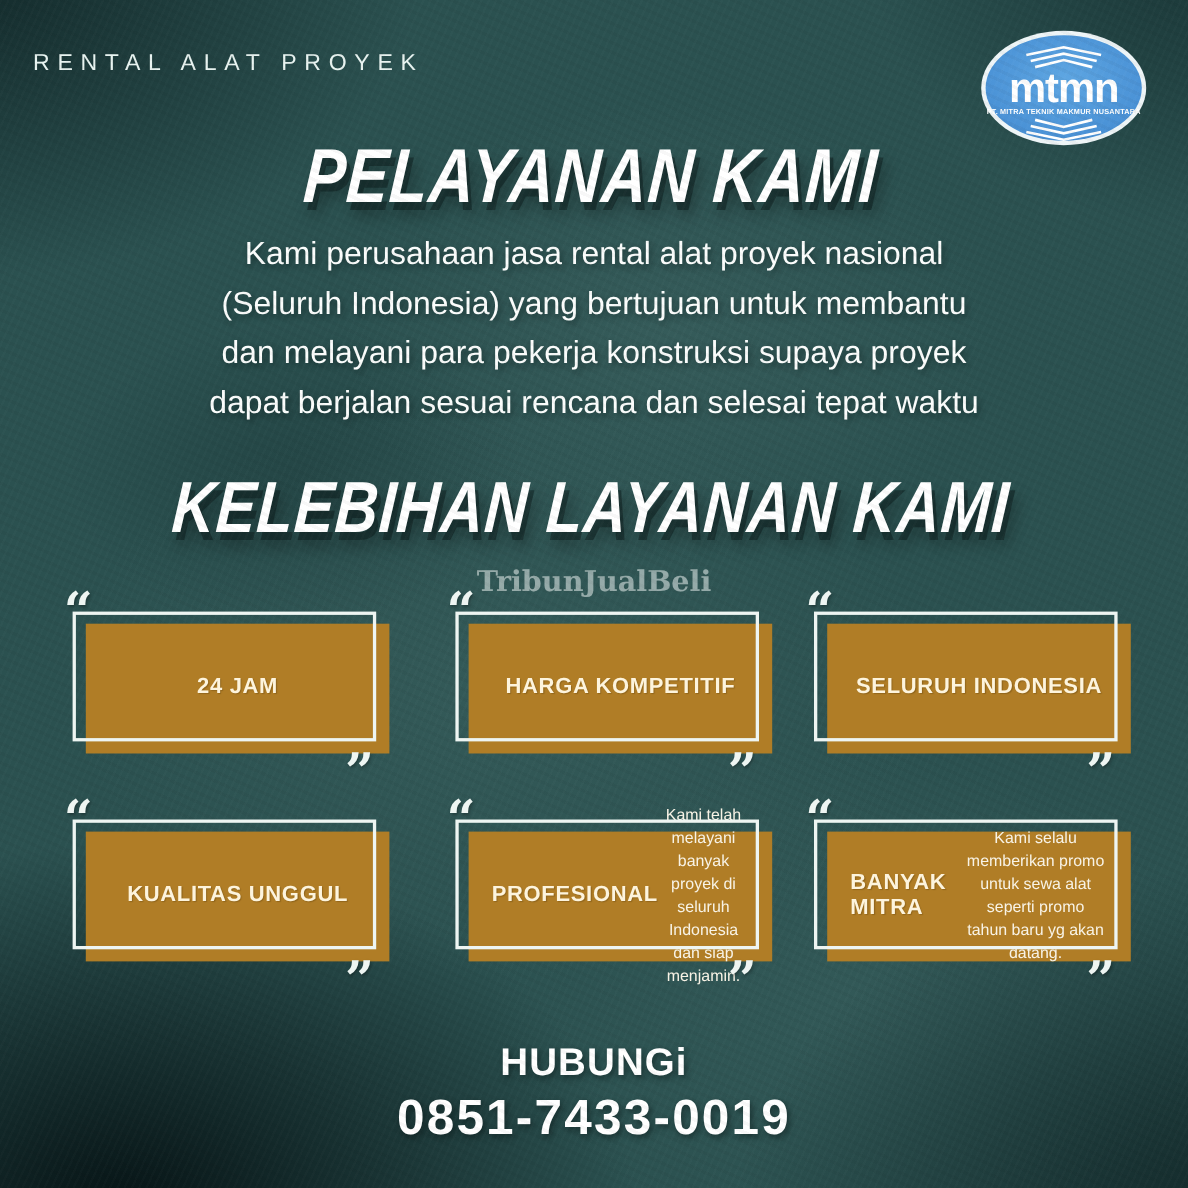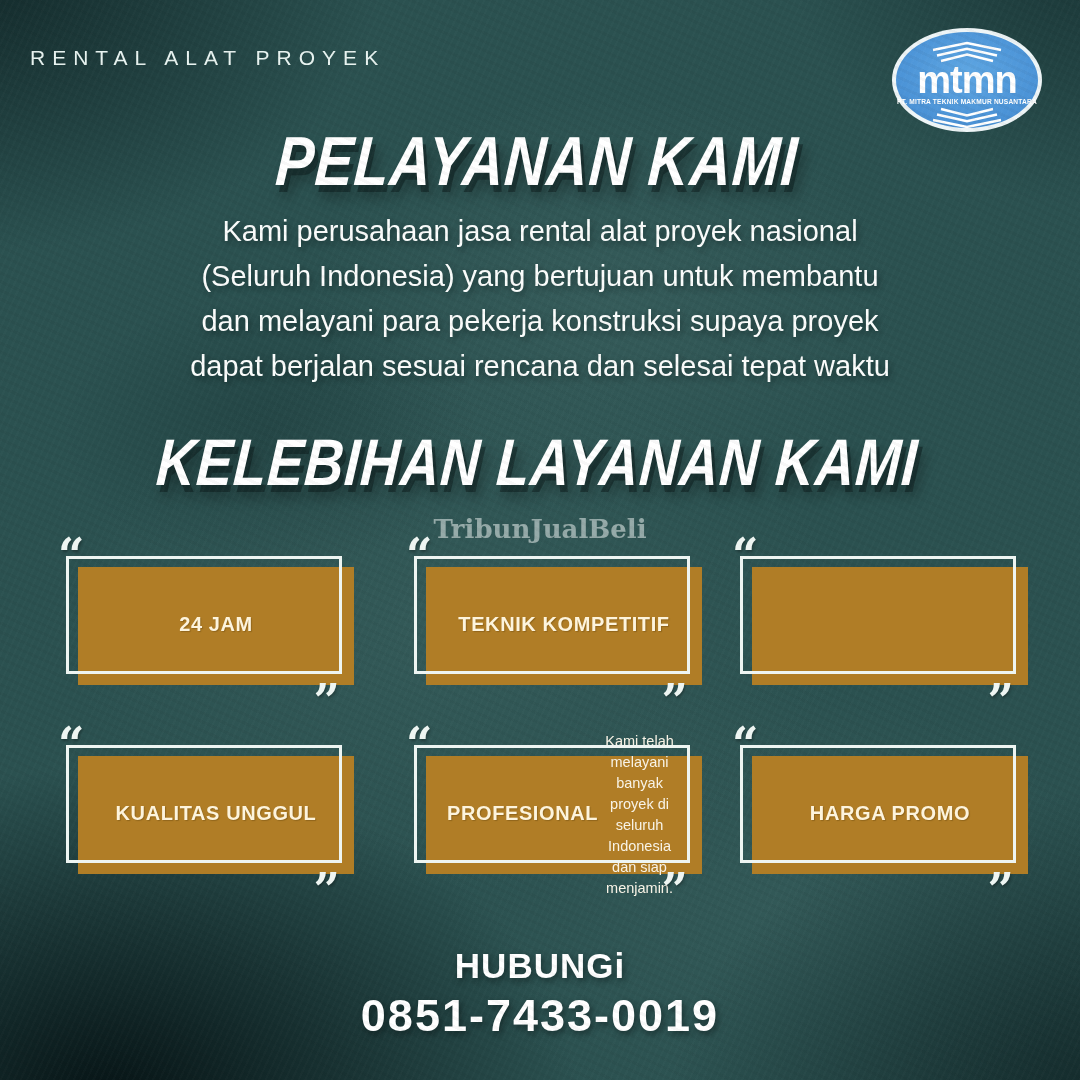--- a/index.html
+++ b/index.html
@@ -132,29 +132,30 @@
     <div class="gold">
       <div class="card-title">24 JAM</div>
     </div>
     <div class="frame"></div>
     <span class="quote q-close">”</span>
   </div>
 
   <div class="card" style="left:414px;top:556px;">
     <span class="quote q-open">“</span>
     <div class="gold">
-      <div class="card-title">TEKNIK KOMPETITIF</div>
+      <div class="card-title">HARGA KOMPETITIF</div>
     </div>
     <div class="frame"></div>
     <span class="quote q-close">”</span>
   </div>
 
   <div class="card" style="left:740px;top:556px;">
     <span class="quote q-open">“</span>
     <div class="gold">
+      <div class="card-title">SELURUH INDONESIA</div>
     </div>
     <div class="frame"></div>
     <span class="quote q-close">”</span>
   </div>
 
   <div class="card" style="left:66px;top:745px;">
     <span class="quote q-open">“</span>
     <div class="gold">
       <div class="card-title">KUALITAS UNGGUL</div>
     </div>
@@ -169,21 +170,24 @@
       <div class="card-body">Kami telah melayani banyak proyek di
 seluruh Indonesia dan siap menjamin.</div>
     </div>
     <div class="frame"></div>
     <span class="quote q-close">”</span>
   </div>
 
   <div class="card" style="left:740px;top:745px;">
     <span class="quote q-open">“</span>
     <div class="gold">
-      <div class="card-title">HARGA PROMO</div>
+      <div class="card-title">BANYAK MITRA</div>
+      <div class="card-body">Kami selalu memberikan promo
+untuk sewa alat seperti promo
+tahun baru yg akan datang.</div>
     </div>
     <div class="frame"></div>
     <span class="quote q-close">”</span>
   </div>
 
   <div class="contact contact-label">HUBUNGi</div>
   <div class="contact contact-phone">0851-7433-0019</div>
 
 </div>
 

